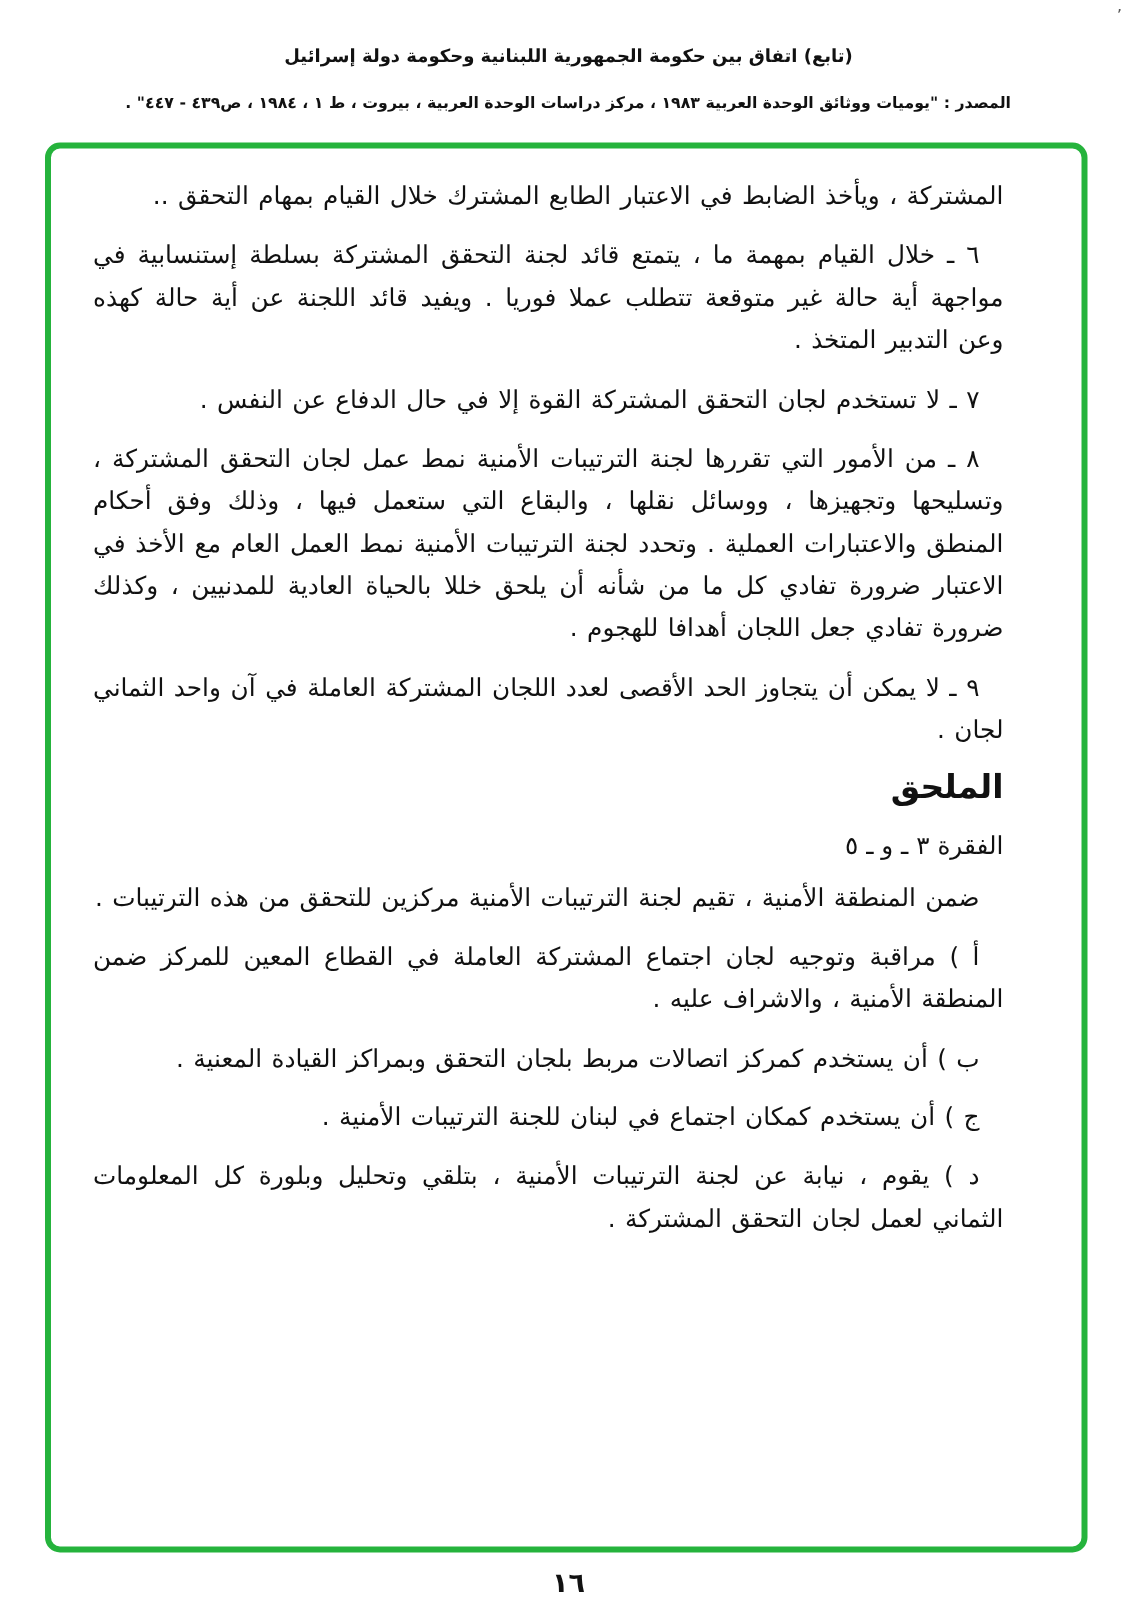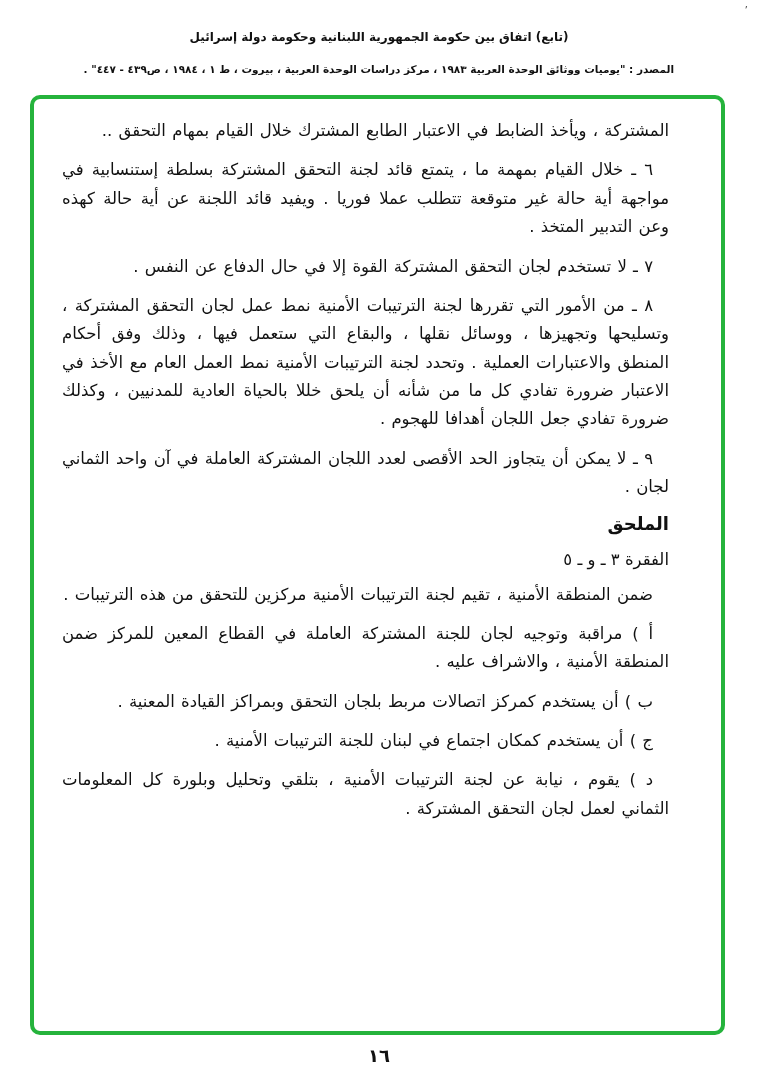--- a/index.html
+++ b/index.html
@@ -56,21 +56,21 @@
     font-size: 16.5px;
     line-height: 1.72;
     text-align: justify;
     text-indent: 16px;
     word-spacing: 1px;
   }
   .para.flush {
     text-indent: 0;
   }
   .annex-heading {
-    font-size: 18px;
+    font-size: 22px;
     font-weight: bold;
     margin: 10px 0 2px 0;
     text-align: right;
   }
   .annex-subheading {
     font-size: 16.5px;
     font-weight: normal;
     margin: 16px 0 12px 0;
     text-align: right;
   }
@@ -115,21 +115,21 @@
     <p class="para">٩ ـ لا يمكن أن يتجاوز الحد الأقصى لعدد اللجان المشتركة العاملة في آن واحد الثماني لجان .</p>
 
     <div class="annex-heading">الملحق</div>
 
     <div class="annex-subheading">الفقرة ٣ ـ و ـ ٥</div>
 
     <p class="para">ضمن المنطقة الأمنية ، تقيم لجنة الترتيبات الأمنية مركزين للتحقق من هذه الترتيبات .</p>
 
 
 
-    <p class="para">أ ) مراقبة وتوجيه لجان للجنة المشتركة العاملة في القطاع المعين للمركز ضمن المنطقة الأمنية ، والاشراف عليه .</p>
+    <p class="para">أ ) مراقبة وتوجيه لجان اجتماع المشتركة العاملة في القطاع المعين للمركز ضمن المنطقة الأمنية ، والاشراف عليه .</p>
 
     <p class="para">ب ) أن يستخدم كمركز اتصالات مربط بلجان التحقق وبمراكز القيادة المعنية .</p>
 
     <p class="para">ج ) أن يستخدم كمكان اجتماع في لبنان للجنة الترتيبات الأمنية .</p>
 
     <p class="para">د ) يقوم ، نيابة عن لجنة الترتيبات الأمنية ، بتلقي وتحليل وبلورة كل المعلومات الثماني لعمل لجان التحقق المشتركة .</p>
 
   </div>
 
   <div class="page-number">١٦</div>

